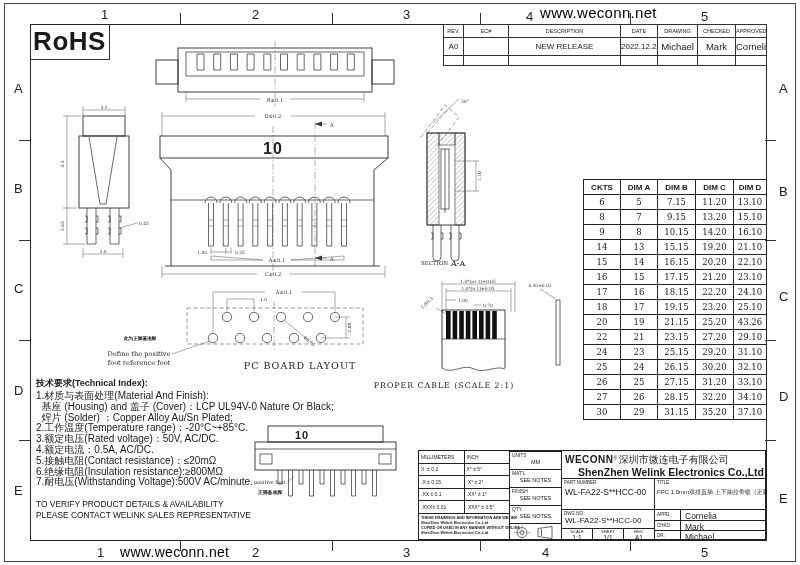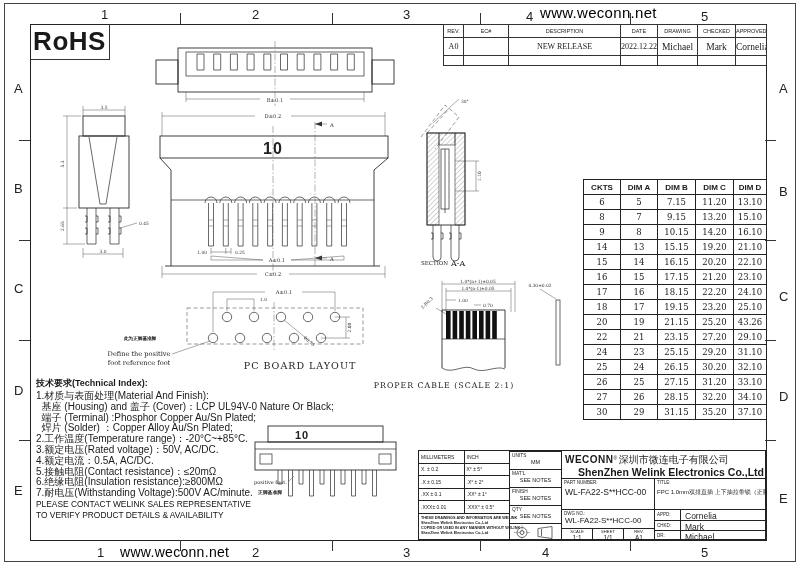--- a/index.html
+++ b/index.html
@@ -12,21 +12,21 @@
   .tick{background:#333;}
   .site{font-size:15px;font-weight:500;color:#000;letter-spacing:.3px;}
   .rohs{left:30px;top:24px;width:79px;height:35px;border-right:1px solid #333;border-bottom:1px solid #333;
     display:flex;align-items:center;justify-content:center;font-size:26px;font-weight:600;letter-spacing:.5px;}
   table{border-collapse:collapse;}
   
   .revtbl{left:443px;top:24px;}
   .revtbl table{table-layout:fixed;width:323px;}
   .revtbl td,.revtbl th{border:1px solid #333;overflow:hidden;white-space:nowrap;text-align:center;padding:0;}
   .revtbl .hdr{height:12px;font-size:5.5px;font-weight:normal;color:#222;}
-  .revtbl .val{height:17px;font-size:8px;font-family:Liberation Serif, serif;}
+  .revtbl .val{height:17px;font-size:8px;}
   .revtbl .val .big{font-size:9.5px;}
   .revtbl .blank{height:9px;}
   
   .dimtbl{left:583px;top:179px;}
   .dimtbl table{table-layout:fixed;width:183px;}
   .dimtbl th{border:1px solid #222;height:14px;font-size:8px;font-weight:bold;padding:0;}
   .dimtbl td{border:1px solid #222;height:14px;font-size:8.5px;font-family:"DejaVu Serif",serif;text-align:center;padding:0;}
   
   .notes{left:36px;top:377px;width:270px;}
   .notes .ttl{font-size:9px;font-weight:bold;margin-bottom:1px;}
@@ -503,33 +503,32 @@
           </tr>
         </tbody>
     </table>
   </div>
 
   <div class="abs notes">
     <div class="ttl">技术要求(Technical Index):</div>
     <div>
         <div class="note-line">1.材质与表面处理(Material And Finish):</div>
         <div class="note-line">  基座 (Housing) and 盖子 (Cover)：LCP UL94V-0 Nature Or Black;</div>
-        <div class="note-line">  端子 (Terminal) :Phosphor Copper Au/Sn Plated;</div>
         <div class="note-line">  焊片 (Solder) ：Copper Alloy Au/Sn Plated;</div>
         <div class="note-line">2.工作温度(Temperature range)：-20°C~+85°C.</div>
         <div class="note-line">3.额定电压(Rated voltage)：50V, AC/DC.</div>
         <div class="note-line">4.额定电流：0.5A, AC/DC.</div>
         <div class="note-line">5.接触电阻(Contact resistance)：≤20mΩ</div>
         <div class="note-line">6.绝缘电阻(Insulation resistance):≥800MΩ</div>
         <div class="note-line">7.耐电压(Withstanding Voltage):500V AC/minute.</div>
       </div>
   </div>
   <div class="abs contact">
+    <div>TO VERIFY PRODUCT DETAILS &amp; AVAILABILITY</div>
     <div>PLEASE CONTACT WELINK SALES REPRESENTATIVE</div>
-    <div>TO VERIFY PRODUCT DETAILS &amp; AVAILABILITY</div>
   </div>
 
   <div class="abs tb">
     <div class="toltbl">
       <table>
         <colgroup>
             <col style="width:45px">
             <col style="width:45px">
           </colgroup>
         <tbody>

